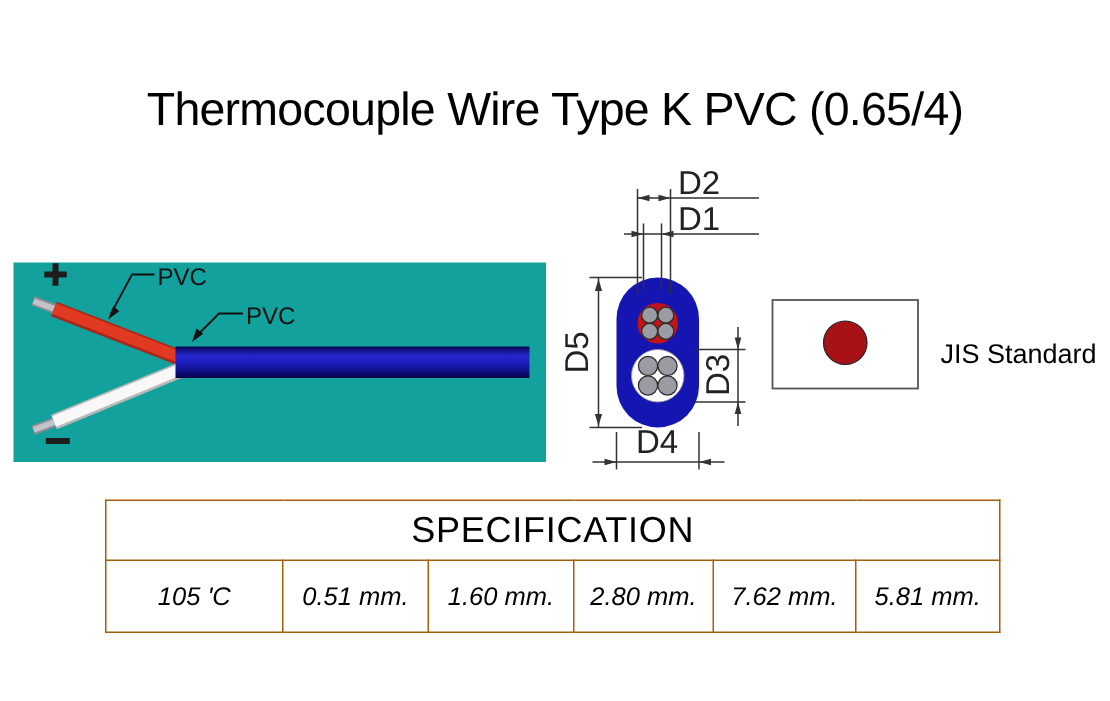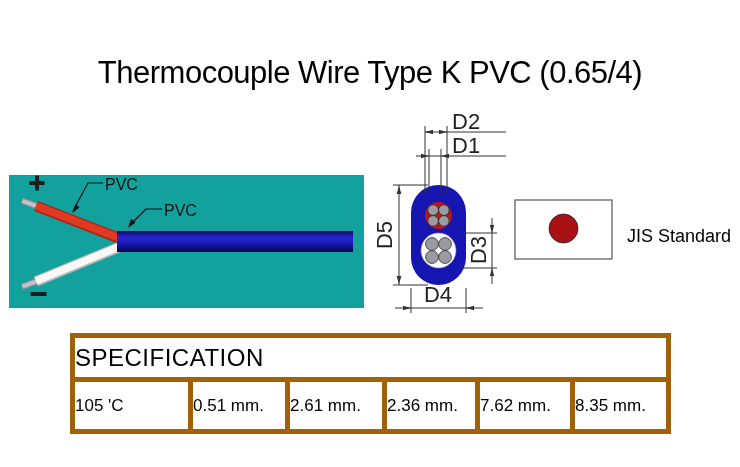--- a/index.html
+++ b/index.html
@@ -11,26 +11,26 @@
     position:absolute;left:0;top:55px;width:740px;margin:0;
     text-align:center;font-size:31px;font-weight:400;color:#000;
     letter-spacing:-0.5px;white-space:nowrap;
   }
   svg.drawing{position:absolute;left:0;top:0;}
   table.spec{
     position:absolute;left:70px;top:333px;width:596px;
     border-collapse:collapse;table-layout:fixed;color:#000;
   }
   table.spec td{
-    border:5px solid #a16207;text-align:left;vertical-align:middle;
+    border:1px solid #a16207;text-align:center;vertical-align:middle;
     font-size:17px;padding:0;background:#fff;
   }
   table.spec td.tbl-title{height:39px;font-size:24px;letter-spacing:0.5px;}
   table.spec tr.head td{height:43px;}
-  table.spec tr.vals td{height:47px;}
+  table.spec tr.vals td{height:47px;font-style:italic;}
 </style>
 </head>
 <body>
 
 <div class="canvas">
 
   <h1 class="title">Thermocouple Wire Type K PVC (0.65/4)</h1>
 
   <svg class="drawing" width="740" height="467" viewBox="0 0 740 467">
 
@@ -158,21 +158,21 @@
         <col style="width:95px">
         <col style="width:96px">
     </colgroup>
     <tbody>
         <tr>
       <td class="tbl-title" colspan="6">SPECIFICATION</td>
     </tr>
     <tr class="vals">
       <td>105 'C</td>
       <td>0.51 mm.</td>
-      <td>2.61 mm.</td>
-      <td>2.36 mm.</td>
+      <td>1.60 mm.</td>
+      <td>2.80 mm.</td>
       <td>7.62 mm.</td>
-      <td>8.35 mm.</td>
+      <td>5.81 mm.</td>
     </tr>
   </tbody>
     </table>
 
 </div>
 
 </body></html>

